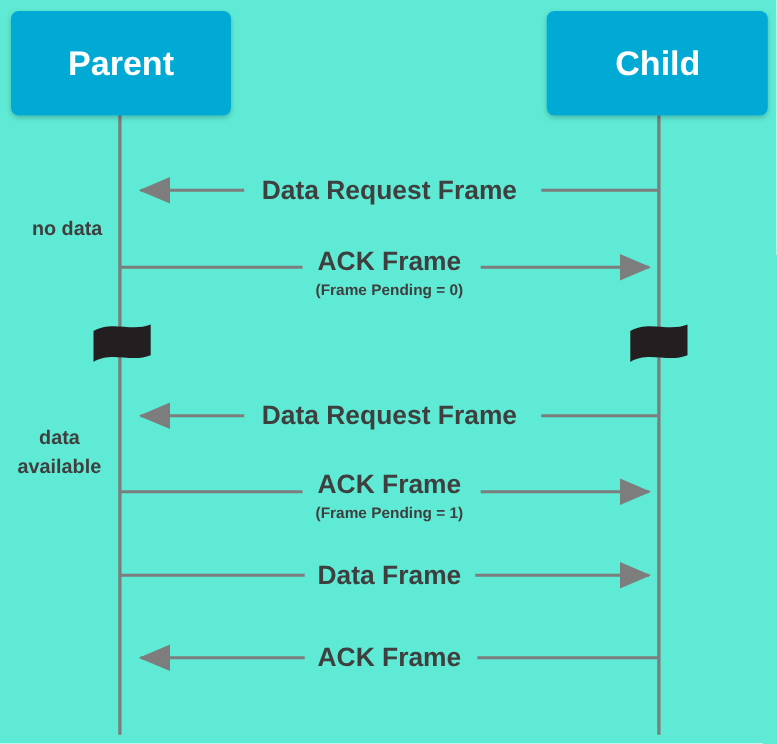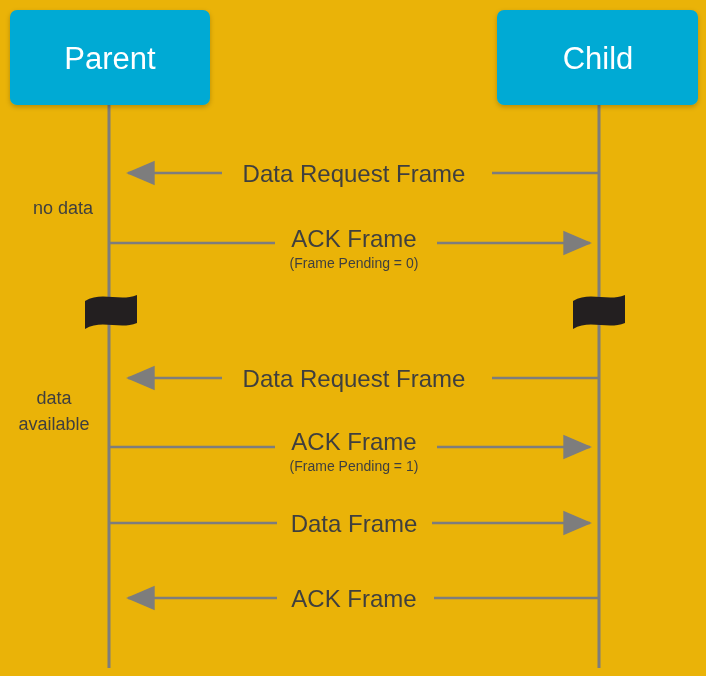--- a/index.html
+++ b/index.html
@@ -10,21 +10,22 @@
   body {
     width: 706px;
     height: 676px;
     font-family: "Liberation Sans", sans-serif;
     overflow: hidden;
   }
   #diagram-root {
     position: relative;
     width: 706px;
     height: 676px;
-    background: #eab308;
+    background: #5eead4;
+    font-weight: bold;
   }
   #seq-svg {
     position: absolute;
     top: 0;
     left: 0;
     width: 706px;
     height: 676px;
     display: block;
   }
   .actor-label {

